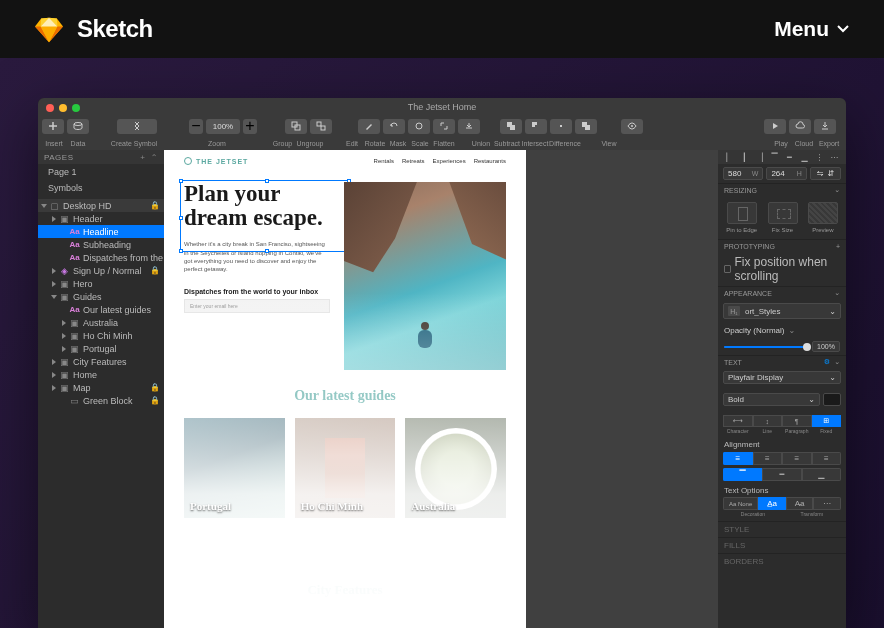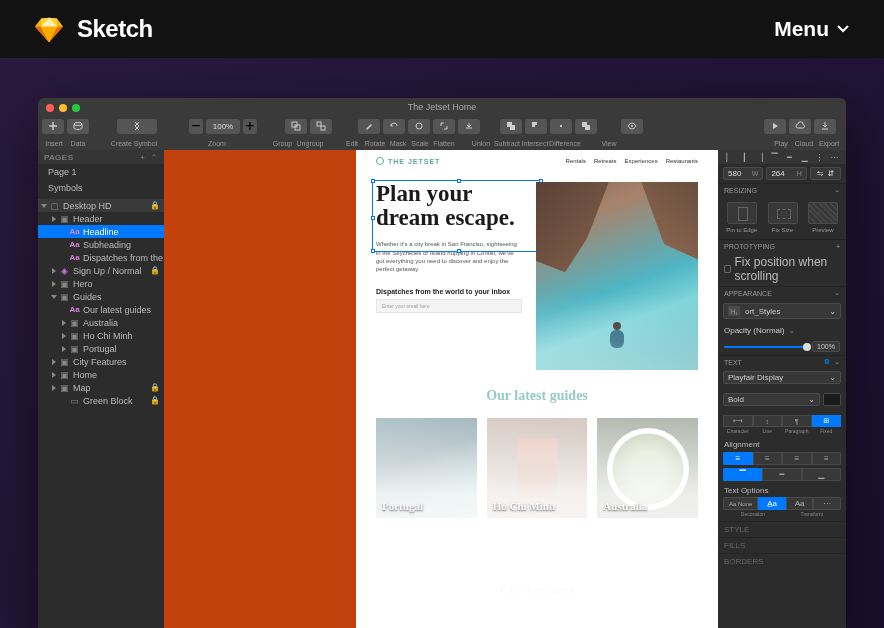--- a/index.html
+++ b/index.html
@@ -35,21 +35,21 @@
 .layer-row.sel{background:#0079ff;color:#fff}
 .layer-row.artboard{background:#3a3a3a}
 .tri{width:0;height:0;border-left:4px solid #888;border-top:3px solid transparent;border-bottom:3px solid transparent}
 .tri.open{transform:rotate(90deg)}
 .tri.hidden{visibility:hidden}
 .lico{width:9px;height:9px;flex-shrink:0;display:flex;align-items:center;justify-content:center}
 .lico.txt{color:#d97fd9;font-size:8px;font-weight:700}
 .lico.fold{color:#888}
 .layer-label{white-space:nowrap;overflow:hidden}
 .lock{margin-left:auto;margin-right:4px;color:#666;font-size:8px}
-.canvas{flex:1;background:#c2410c;display:flex;justify-content:flex-end;overflow:hidden;position:relative}
+.canvas{flex:1;background:#404040;display:flex;justify-content:flex-start;overflow:hidden;position:relative}
 .artboard-view{width:362px;background:#fff;margin-top:0;position:relative}
 .art-hdr{height:22px;display:flex;align-items:center;justify-content:space-between;padding:0 20px}
 .brand-sm{display:flex;align-items:center;gap:4px;font-size:7px;color:#5ba8a0;letter-spacing:1px;font-weight:600}
 .brand-dot{width:8px;height:8px;border:1px solid #5ba8a0;border-radius:50%}
 .nav-sm{display:flex;gap:8px;font-size:6px;color:#333}
 .hero{display:flex;padding:10px 20px 0;gap:14px}
 .hero-txt{flex:1;position:relative}
 .headline{font-family:Georgia,serif;font-size:23px;font-weight:700;line-height:1.05;color:#1a1a1a;position:relative}
 .sel-box{position:absolute;top:-2px;left:-4px;right:-20px;height:72px;border:1px solid #0079ff;pointer-events:none}
 .sel-handle{width:4px;height:4px;background:#fff;border:1px solid #0079ff;position:absolute}

